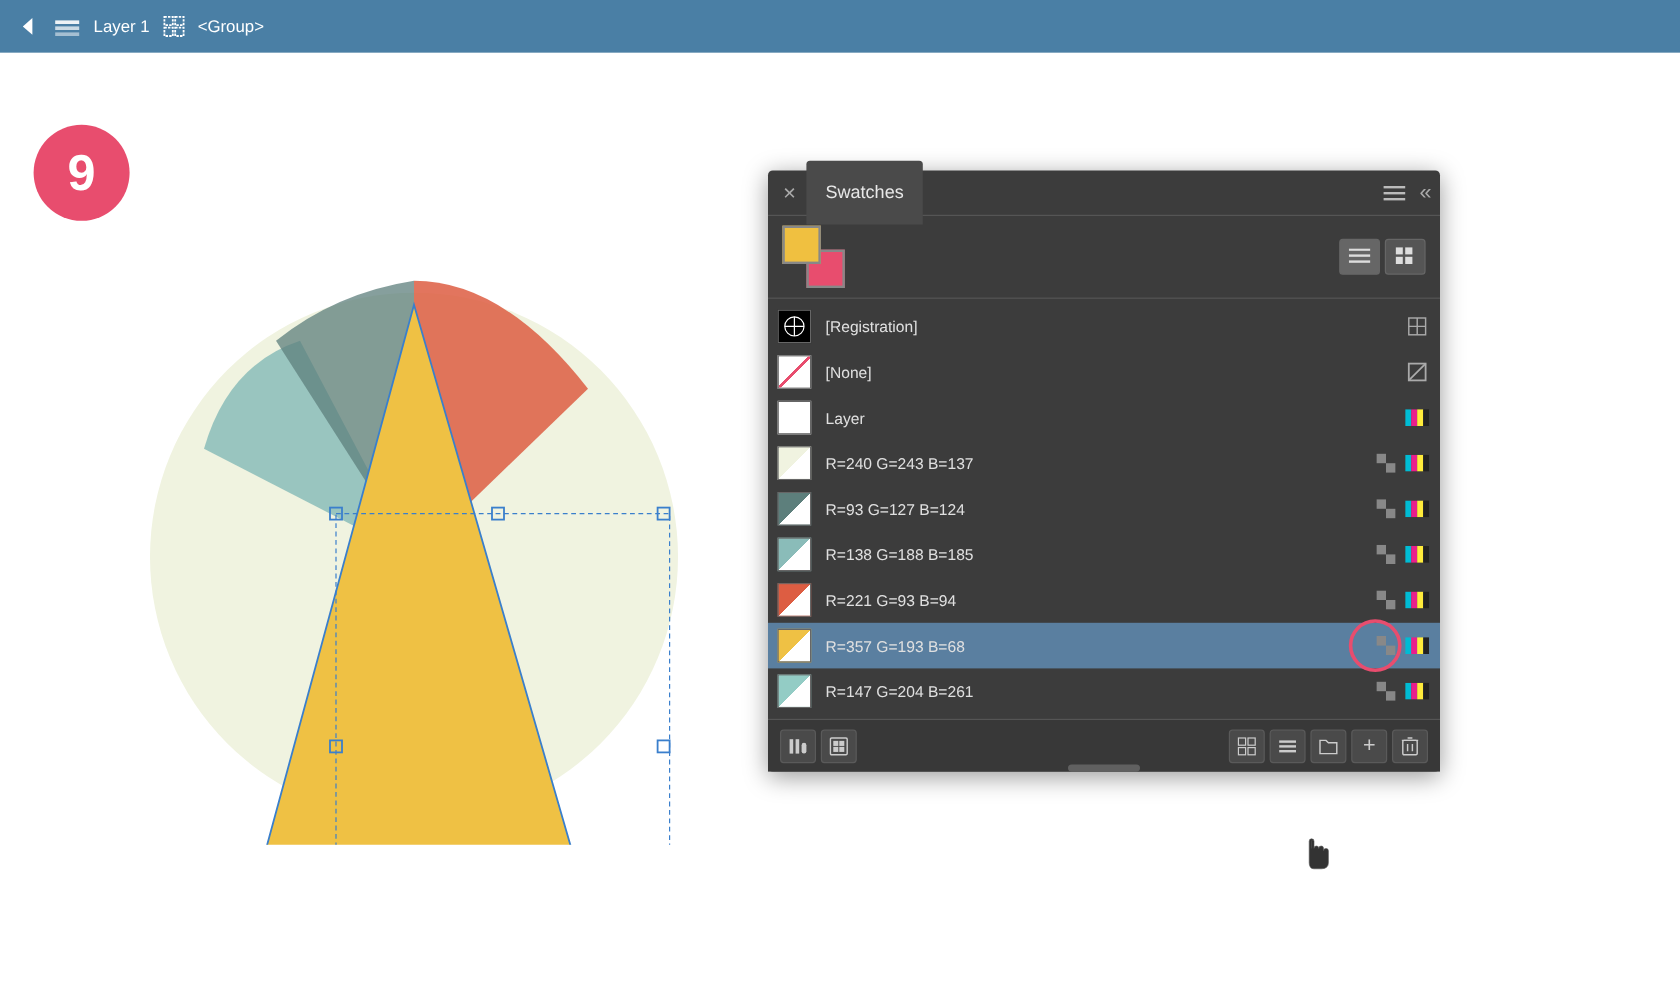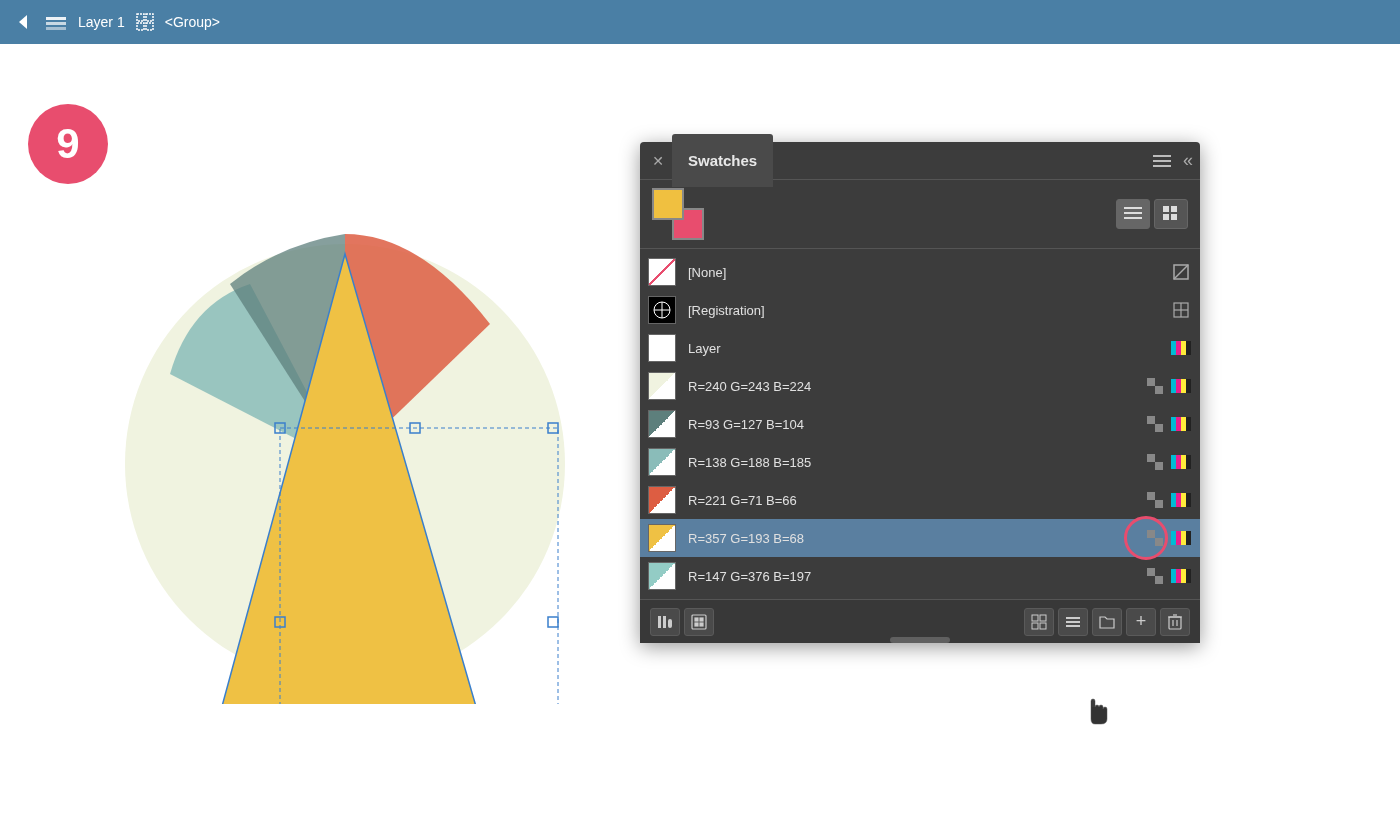--- a/index.html
+++ b/index.html
@@ -104,21 +104,21 @@
       align-items: center;
       justify-content: center;
       color: #aaa;
       font-size: 14px;
       cursor: pointer;
     }
     .panel-title-tab {
       background: #4a4a4a;
       color: #e8e8e8;
       font-size: 15px;
-      font-weight: 700;
+      font-weight: 400;
       padding: 18px 16px;
       border-radius: 3px 3px 0 0;
     }
 
     
     .color-selector-row {
       display: flex;
       align-items: center;
       justify-content: space-between;
       padding: 8px 12px;
@@ -406,74 +406,74 @@
             <rect x="0" y="8" width="6" height="6"></rect>
             <rect x="8" y="8" width="6" height="6"></rect>
           </svg>
         </div>
       </div>
     </div>
 
     <div class="swatch-list">
 
       <div class="swatch-row">
-        <div class="swatch-color-box none-swatch"></div>
-        <span class="swatch-name">[None]</span>
-        <div class="swatch-icons">
-          <div class="swatch-icon-sm">
-            <svg width="18" height="18" viewBox="0 0 18 18" fill="none" stroke="#aaa" stroke-width="1.5">
-              <rect x="2" y="2" width="14" height="14"></rect>
-              <line x1="2" y1="16" x2="16" y2="2"></line>
-            </svg>
-          </div>
-        </div>
-      </div>
-
-      <div class="swatch-row">
         <div class="swatch-color-box reg-swatch" style="background:#000;display:flex;align-items:center;justify-content:center;">
           <svg width="20" height="20" viewBox="0 0 20 20" fill="none" stroke="white" stroke-width="1">
             <circle cx="10" cy="10" r="8"></circle>
             <line x1="10" y1="2" x2="10" y2="18"></line>
             <line x1="2" y1="10" x2="18" y2="10"></line>
           </svg>
         </div>
         <span class="swatch-name">[Registration]</span>
         <div class="swatch-icons">
           <div class="swatch-icon-sm">
             <svg width="18" height="18" viewBox="0 0 18 18" fill="none" stroke="#aaa" stroke-width="1.2">
               <rect x="2" y="2" width="14" height="14"></rect>
               <line x1="2" y1="9" x2="16" y2="9"></line>
               <line x1="9" y1="2" x2="9" y2="16"></line>
             </svg>
           </div>
         </div>
       </div>
 
       <div class="swatch-row">
+        <div class="swatch-color-box none-swatch"></div>
+        <span class="swatch-name">[None]</span>
+        <div class="swatch-icons">
+          <div class="swatch-icon-sm">
+            <svg width="18" height="18" viewBox="0 0 18 18" fill="none" stroke="#aaa" stroke-width="1.5">
+              <rect x="2" y="2" width="14" height="14"></rect>
+              <line x1="2" y1="16" x2="16" y2="2"></line>
+            </svg>
+          </div>
+        </div>
+      </div>
+
+      <div class="swatch-row">
         <div class="swatch-color-box" style="background:#fff;"></div>
         <span class="swatch-name">Layer</span>
         <div class="swatch-icons">
           <div class="swatch-icon-sm">
             <svg width="20" height="14" viewBox="0 0 20 14">
               <rect x="0" y="0" width="5" height="14" fill="#00bcd4"></rect>
               <rect x="5" y="0" width="5" height="14" fill="#e91e8c"></rect>
               <rect x="10" y="0" width="5" height="14" fill="#ffeb3b"></rect>
               <rect x="15" y="0" width="5" height="14" fill="#222"></rect>
             </svg>
           </div>
         </div>
       </div>
 
 
 
       <div class="swatch-row">
         <div class="swatch-color-box" style="background:#f0f3e0;position:relative;">
           <div style="position:absolute;inset:0;background:linear-gradient(to bottom right,#f0f3e0 50%,#fff 50%);"></div>
         </div>
-        <span class="swatch-name">R=240 G=243 B=224</span>
+        <span class="swatch-name">R=240 G=243 B=137</span>
         <div class="swatch-icons">
           <div class="swatch-icon-sm">
             <svg width="16" height="16" viewBox="0 0 16 16" fill="#888">
               <rect x="0" y="0" width="8" height="8"></rect>
               <rect x="8" y="8" width="8" height="8"></rect>
             </svg>
           </div>
           <div class="swatch-icon-sm">
             <svg width="20" height="14" viewBox="0 0 20 14">
               <rect x="0" y="0" width="5" height="14" fill="#00bcd4"></rect>
@@ -482,21 +482,21 @@
               <rect x="15" y="0" width="5" height="14" fill="#222"></rect>
             </svg>
           </div>
         </div>
       </div>
 
       <div class="swatch-row">
         <div class="swatch-color-box" style="background:#5d7f7c;position:relative;">
           <div style="position:absolute;inset:0;background:linear-gradient(to bottom right,#5d7f7c 50%,#fff 50%);"></div>
         </div>
-        <span class="swatch-name">R=93 G=127 B=104</span>
+        <span class="swatch-name">R=93 G=127 B=124</span>
         <div class="swatch-icons">
           <div class="swatch-icon-sm">
             <svg width="16" height="16" viewBox="0 0 16 16" fill="#888">
               <rect x="0" y="0" width="8" height="8"></rect>
               <rect x="8" y="8" width="8" height="8"></rect>
             </svg>
           </div>
           <div class="swatch-icon-sm">
             <svg width="20" height="14" viewBox="0 0 20 14">
               <rect x="0" y="0" width="5" height="14" fill="#00bcd4"></rect>
@@ -528,21 +528,21 @@
               <rect x="15" y="0" width="5" height="14" fill="#222"></rect>
             </svg>
           </div>
         </div>
       </div>
 
       <div class="swatch-row">
         <div class="swatch-color-box" style="background:#dd5d42;position:relative;">
           <div style="position:absolute;inset:0;background:linear-gradient(to bottom right,#dd5d42 50%,#fff 50%);"></div>
         </div>
-        <span class="swatch-name">R=221 G=71 B=66</span>
+        <span class="swatch-name">R=221 G=93 B=94</span>
         <div class="swatch-icons">
           <div class="swatch-icon-sm">
             <svg width="16" height="16" viewBox="0 0 16 16" fill="#888">
               <rect x="0" y="0" width="8" height="8"></rect>
               <rect x="8" y="8" width="8" height="8"></rect>
             </svg>
           </div>
           <div class="swatch-icon-sm">
             <svg width="20" height="14" viewBox="0 0 20 14">
               <rect x="0" y="0" width="5" height="14" fill="#00bcd4"></rect>
@@ -576,21 +576,21 @@
           </div>
         </div>
 
         <div class="cursor-circle" style="position:absolute;right:32px;top:50%;transform:translateY(-50%);width:44px;height:44px;"></div>
       </div>
 
       <div class="swatch-row">
         <div class="swatch-color-box" style="background:#93ccc5;position:relative;">
           <div style="position:absolute;inset:0;background:linear-gradient(to bottom right,#93ccc5 50%,#fff 50%);"></div>
         </div>
-        <span class="swatch-name">R=147 G=376 B=197</span>
+        <span class="swatch-name">R=147 G=204 B=261</span>
         <div class="swatch-icons">
           <div class="swatch-icon-sm">
             <svg width="16" height="16" viewBox="0 0 16 16" fill="#888">
               <rect x="0" y="0" width="8" height="8"></rect>
               <rect x="8" y="8" width="8" height="8"></rect>
             </svg>
           </div>
           <div class="swatch-icon-sm">
             <svg width="20" height="14" viewBox="0 0 20 14">
               <rect x="0" y="0" width="5" height="14" fill="#00bcd4"></rect>

